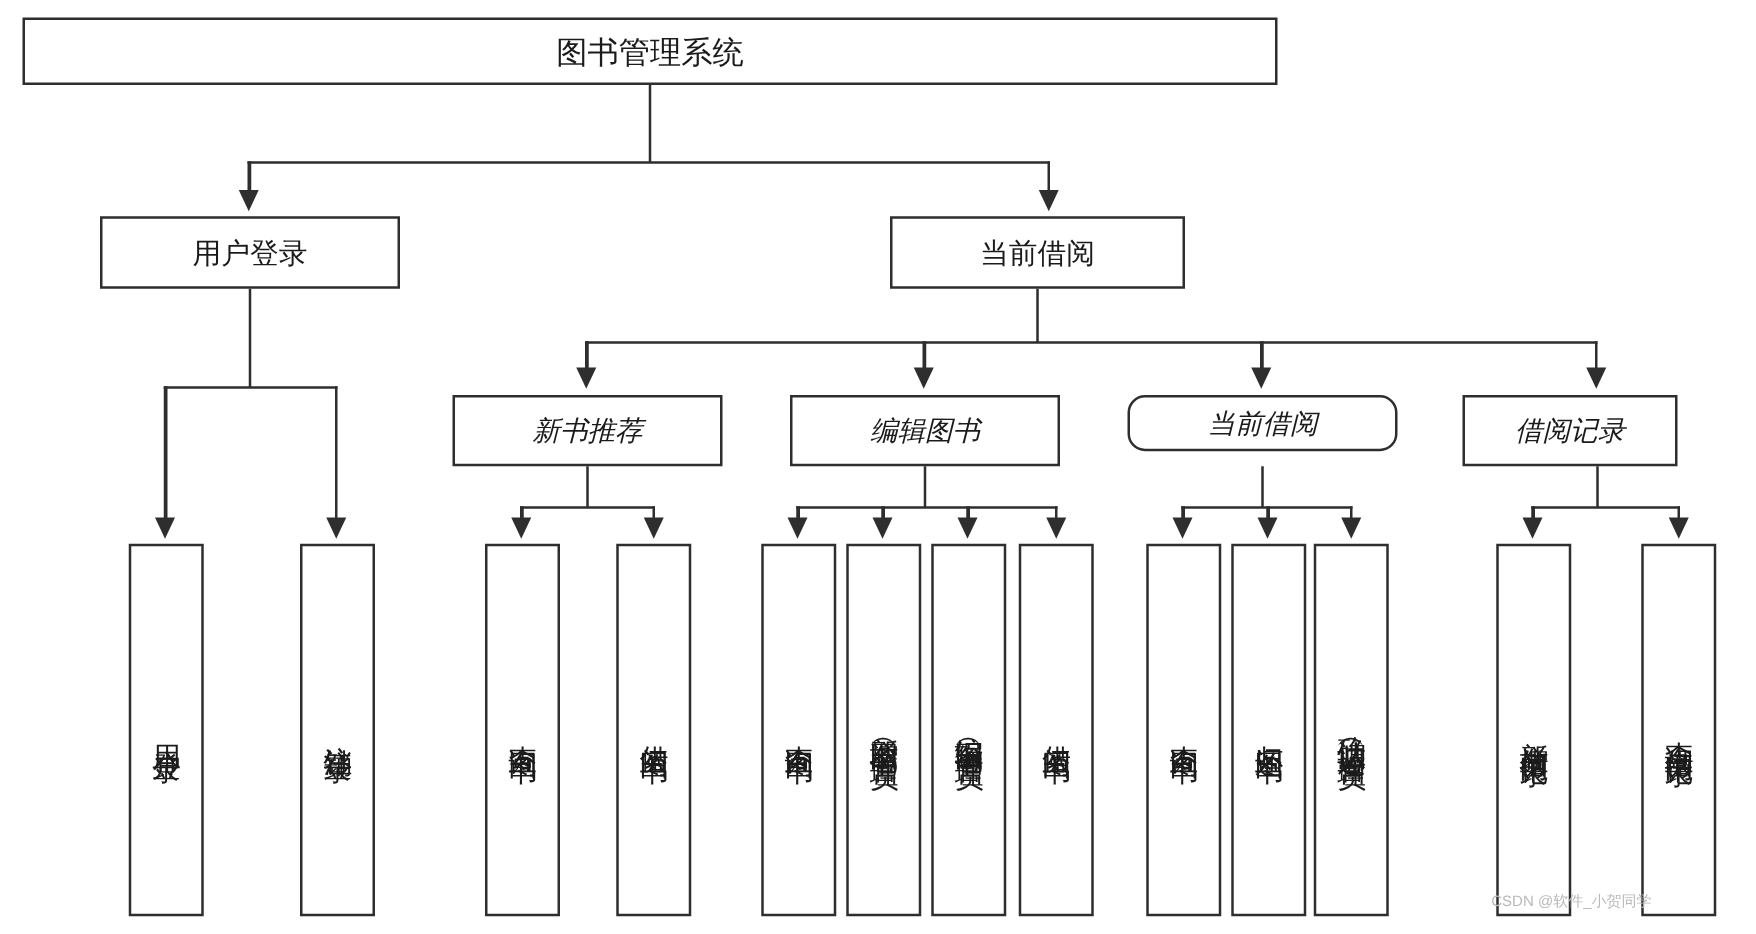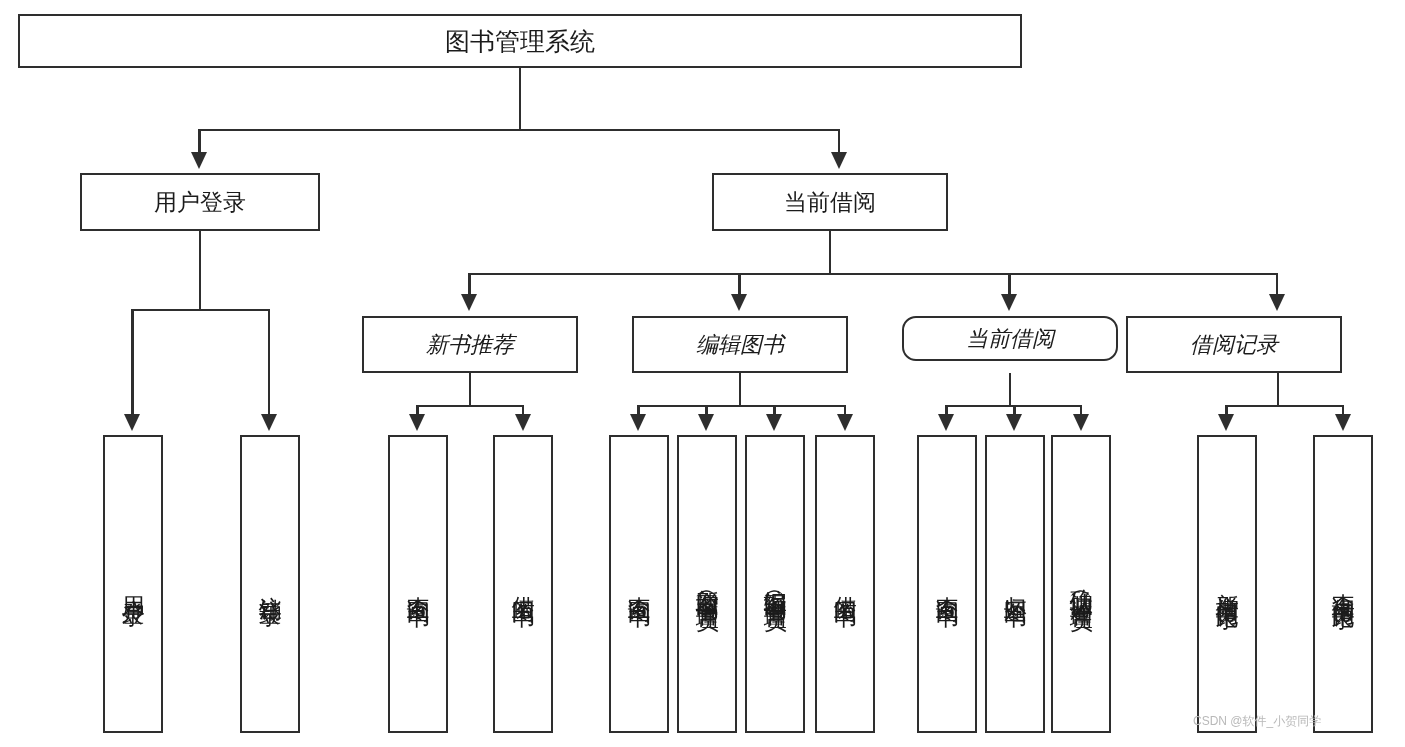--- a/index.html
+++ b/index.html
@@ -119,21 +119,21 @@
 
   <div class="node lvl2" style="left:362px; top:316px; width:216px; height:57px;">
     <span>新书推荐</span>
   </div>
   <div class="node lvl2" style="left:632px; top:316px; width:216px; height:57px;">
     <span>编辑图书</span>
   </div>
   <div class="node lvl2" style="left:902px; top:316px; width:216px; height:45px;border-radius:14px;">
     <span>当前借阅</span>
   </div>
-  <div class="node lvl2" style="left:1126px; top:316px; width:216px; height:57px;">
+  <div class="node lvl2" style="left:1170px; top:316px; width:172px; height:57px;">
     <span>借阅记录</span>
   </div>
 
   <div class="conn vline" style="left:468.75px; top:373px; height:33px;"></div>
   <div class="conn hline" style="left:416px; top:404.5px; width:108px;"></div>
   <div class="conn vline" style="left:416px; top:404.5px; height:12px;"></div>
   <div class="conn vline" style="left:521.5px; top:404.5px; height:12px;"></div>
   <div class="arrow" style="left:409px; top:414px;"></div>
   <div class="arrow" style="left:514.5px; top:414px;"></div>
 

